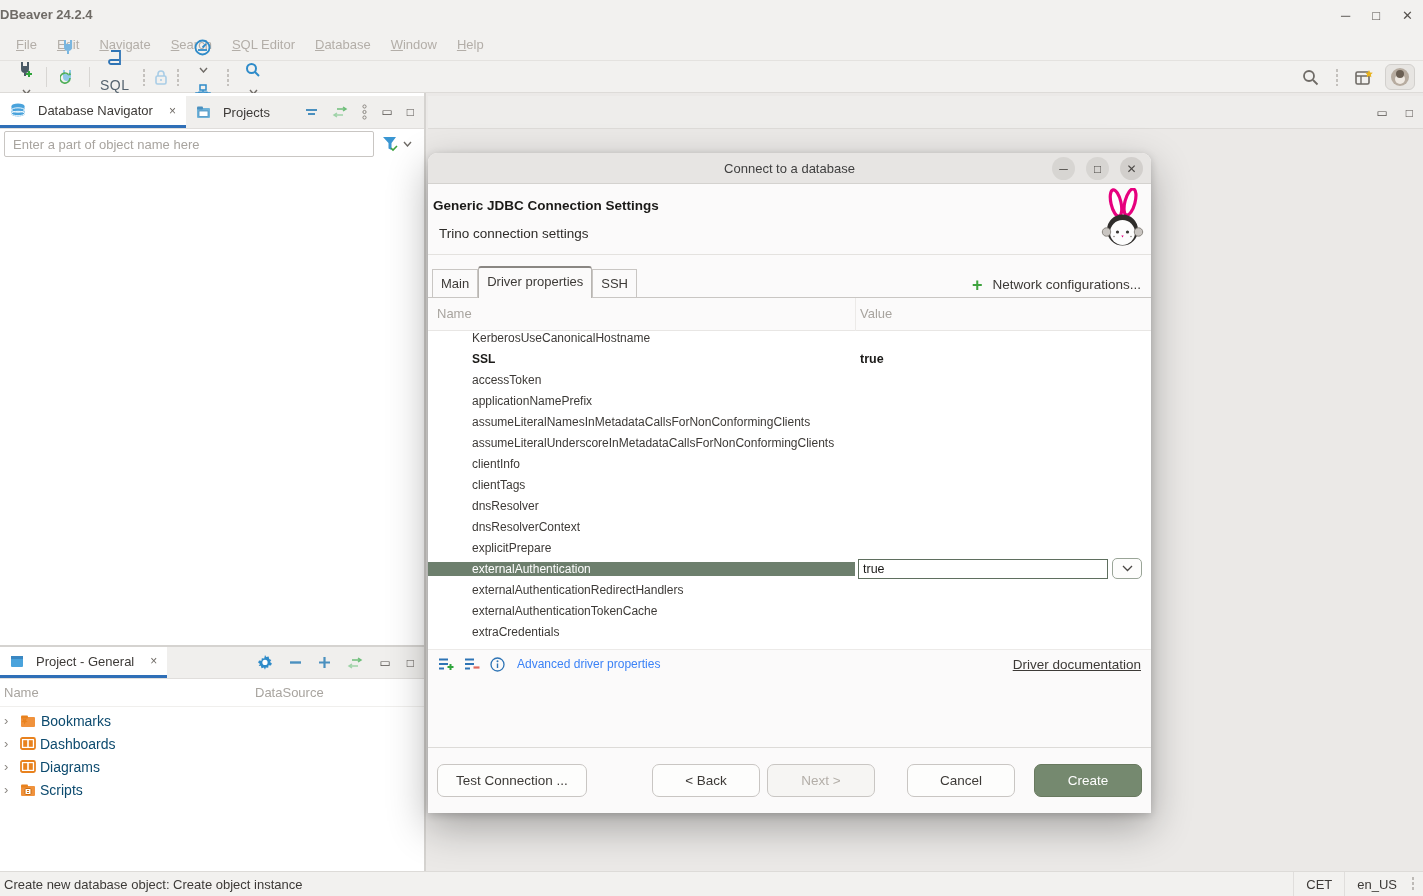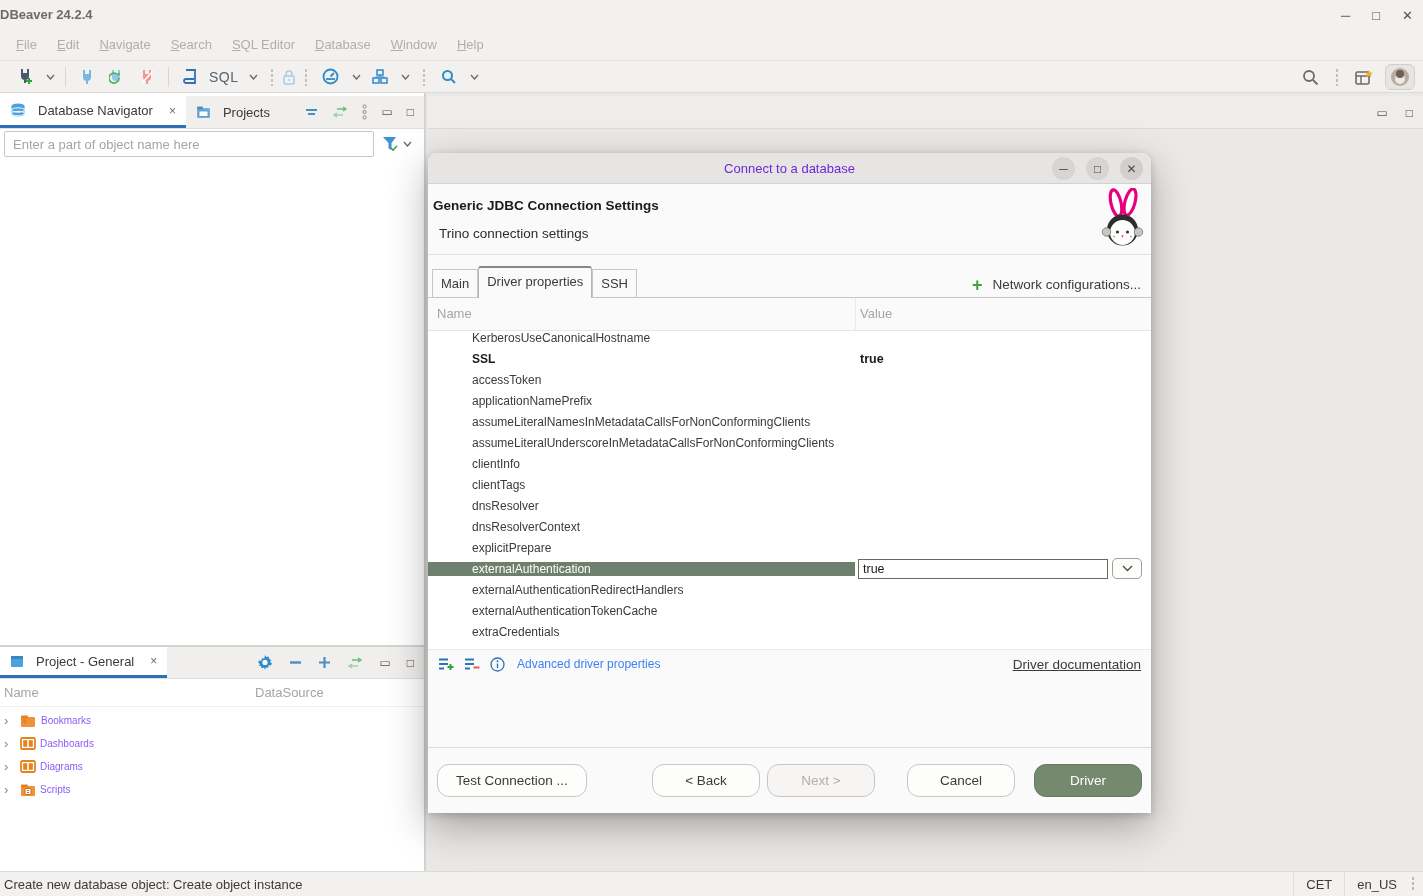--- a/index.html
+++ b/index.html
@@ -15,21 +15,21 @@
   .titlebar { left:0; top:0; width:1423px; height:30px; background:#f2f1ef; }
   .win-title { width:100%; line-height:30px; color:#6f6b66; font-weight:bold; }
   .win-controls { right:10px; top:0; height:30px; display:flex; gap:22px; align-items:center; color:#55514d; font-size:13px; }
   .win-controls span { cursor:default; }
 
   .menubar { left:0; top:30px; width:1423px; height:31px; display:flex; align-items:center; padding-left:6px; border-bottom:1px solid #e4e2df; }
   .menu-item { padding:0 10px; color:#b3aea8; line-height:30px; }
   .menu-item::first-letter { text-decoration:underline; }
 
   .toolbar { left:0; top:61px; width:1423px; height:32px; display:flex; align-items:center; padding:0 6px; border-bottom:1px solid #dddbd8; }
-  .tb-group { display:flex; align-items:center; gap:8px; padding:0 8px; }
+  .tb-group { display:flex; align-items:center; gap:8px; padding:0 8px;flex-direction:column; }
   .tb-sep { width:1px; height:20px; background:#d8d6d3; margin:0 2px; }
   .tb-dotsep { width:4px; height:18px; margin:0 4px;
     background-image:radial-gradient(#c4c1bd 1px, transparent 1.2px); background-size:4px 5px; background-repeat:repeat-y; }
   .tb-right { position:absolute; right:8px; top:61px; height:32px; display:flex; align-items:center; gap:10px; }
   .icon-btn { display:flex; align-items:center; justify-content:center; width:22px; height:22px; }
   .chev { display:inline-block; margin-left:2px; }
   .sql-label { color:#55636f; font-size:14px; letter-spacing:0.5px; }
   .avatar-btn { width:30px; height:26px; background:#e7e5e2; border:1px solid #d2d0cd; border-radius:6px; display:flex; align-items:center; justify-content:center; }
 
   
@@ -49,39 +49,39 @@
   .filter-btn { display:flex; align-items:center; gap:4px; padding:0 8px; }
 
   .proj-panel { left:0; top:552px; width:424px; height:226px; background:#fff; border-top:2px solid #d5d3d0; }
   .proj-tabbar { left:0; top:0; width:424px; height:32px; background:#f0efed; display:flex; align-items:stretch; border-bottom:1px solid #e0dedc; }
   .proj-tools { margin-left:auto; display:flex; align-items:center; gap:16px; padding-right:10px; }
   .proj-header { left:0; top:32px; width:424px; height:28px; display:flex; align-items:center; color:#a8a49f; border-bottom:1px solid #f0efed; }
   .proj-header .c1 { padding-left:4px; width:255px; }
   .tree { left:0; top:62px; width:424px; }
   .tree-row { display:flex; align-items:center; height:23px; gap:4px; padding-left:4px; }
   .tree-chevron { color:#8a8680; width:12px; font-size:13px; }
-  .tree-label { color:#8b5cf6; font-size:10px; }
+  .tree-label { color:#0c4a6e; font-size:14px; }
 
   .editor-area { left:428px; top:0; width:995px; height:778px; background:#ebe9e7; }
   .editor-strip { left:0; top:3px; width:995px; height:33px; background:#eeedeb; border-bottom:1px solid #dddbd8; }
   .editor-winbtns { right:10px; top:10px; display:flex; gap:18px; color:#55514d; font-size:12px; }
 
   
   .statusbar { left:0; top:871px; width:1423px; height:25px; background:#f2f1ef; border-top:1px solid #dddbd8; display:flex; align-items:center; }
   .status-msg { padding-left:4px; color:#3d3a37; }
   .status-right { margin-left:auto; display:flex; align-items:center; height:100%; }
   .status-cell { padding:0 12px; height:100%; display:flex; align-items:center; border-left:1px solid #e0dedc; color:#3d3a37;text-align:right; }
   .status-handle { width:4px; height:16px; margin:0 8px 0 2px;
     background-image:radial-gradient(#bdbab6 1px, transparent 1.2px); background-size:4px 5px; background-repeat:repeat-y; }
 
   
   .dialog { left:428px; top:153px; width:723px; height:660px; background:#fbfafa; border-radius:9px 9px 0 0;
     box-shadow:0 14px 40px rgba(0,0,0,0.30), 0 2px 8px rgba(0,0,0,0.18); }
   .dlg-titlebar { left:0; top:0; width:723px; height:31px; background:#e7e5e3; border-bottom:1px solid #d4d2cf; border-radius:9px 9px 0 0; }
-  .dlg-title { width:100%; text-align:center; line-height:31px; color:#6d28d9; }
+  .dlg-title { width:100%; text-align:center; line-height:31px; color:#404040; }
   .dlg-winbtns { right:8px; top:4px; display:flex; gap:11px; }
   .dlg-circle { width:23px; height:23px; border-radius:50%; background:#d7d5d2; color:#4a4744; display:flex; align-items:center; justify-content:center; font-size:12px; }
   .dlg-circle.close { background:#d2cfcc; }
 
   .dlg-header { left:0; top:31px; width:723px; height:71px; background:#fbfafa; border-bottom:1px solid #e4e2df; }
   .dlg-heading { left:5px; top:14px; font-weight:bold; color:#1b1a18; font-size:13.5px; }
   .dlg-subheading { left:11px; top:42px; color:#2e2c29; font-size:13.5px; }
   .mascot { right:6px; top:4px; }
 
   .dlg-tabrow { left:0; top:102px; width:723px; height:43px; }
@@ -107,21 +107,21 @@
   .prop-row.selected .prop-name { background:#6d7f6d; color:#fff; }
   .value-editor { display:flex; align-items:center; gap:4px; width:296px; padding-left:3px; }
   .value-input { width:250px; height:20px; border:1px solid #5f6f5f; padding:0 4px; font:12.5px "Liberation Sans",sans-serif; color:#1b1a18; background:#fff; }
   .combo-btn { width:30px; height:21px; border:1px solid #9aa598; border-radius:5px; background:#fdfdfc; display:flex; align-items:center; justify-content:center; }
 
   .grid-footer { left:0; top:496px; width:723px; height:29px; background:#fbfafa; border-top:1px solid #eceae8; display:flex; align-items:center; gap:9px; padding:0 10px; }
   .adv-label { color:#3b82f6; font-size:12px; margin-left:3px;text-align:center; }
   .doc-link { margin-left:auto; color:#3d3a37; text-decoration:underline; font-size:13.5px; }
 
   .dlg-buttons { left:0; top:594px; width:723px; height:66px; border-top:1px solid #dddbd8; background:#fbfafa; display:flex; align-items:center; padding:0 9px; }
-  .btn { height:33px; border:1px solid #c9c6c3; border-radius:12px; background:#fdfdfc; color:#3d3a37; font:13.5px "Liberation Sans",sans-serif; padding:0 18px; display:flex; align-items:center; justify-content:center; }
+  .btn { height:33px; border:1px solid #c9c6c3; border-radius:7px; background:#fdfdfc; color:#3d3a37; font:13.5px "Liberation Sans",sans-serif; padding:0 18px; display:flex; align-items:center; justify-content:center; }
   .btn.disabled { color:#b3aea8; background:#f6f5f3; }
   .btn.primary { background:#75896f; border-color:#68795f; color:#fff; }
   .btn-right-group { margin-left:auto; display:flex; gap:7px; }
   .btn-test { min-width:130px; }
   .btn-back,.btn-next,.btn-cancel,.btn-finish { min-width:108px; }
   .gap18 { width:18px; }
   svg { display:block; }
 </style>
 </head>
 <body>
@@ -593,21 +593,21 @@
   </div>
 
   <div class="abs dlg-buttons">
     <button class="btn btn-test">Test Connection ...</button>
     <div class="btn-right-group">
       <button class="btn btn-back">&lt; Back</button>
       <button class="btn btn-next disabled">Next &gt;</button>
       <span class="gap18"></span>
       <button class="btn btn-cancel">Cancel</button>
       <span class="gap18" style="width:5px"></span>
-      <button class="btn btn-finish primary">Driver</button>
+      <button class="btn btn-finish primary">Create</button>
     </div>
   </div>
 </div>
 
 <div class="abs statusbar">
   <span class="status-msg">Create new database object: Create object instance</span>
   <div class="status-right">
     <span class="status-cell">CET</span>
     <span class="status-cell">en_US</span>
     <span class="status-handle"></span>

